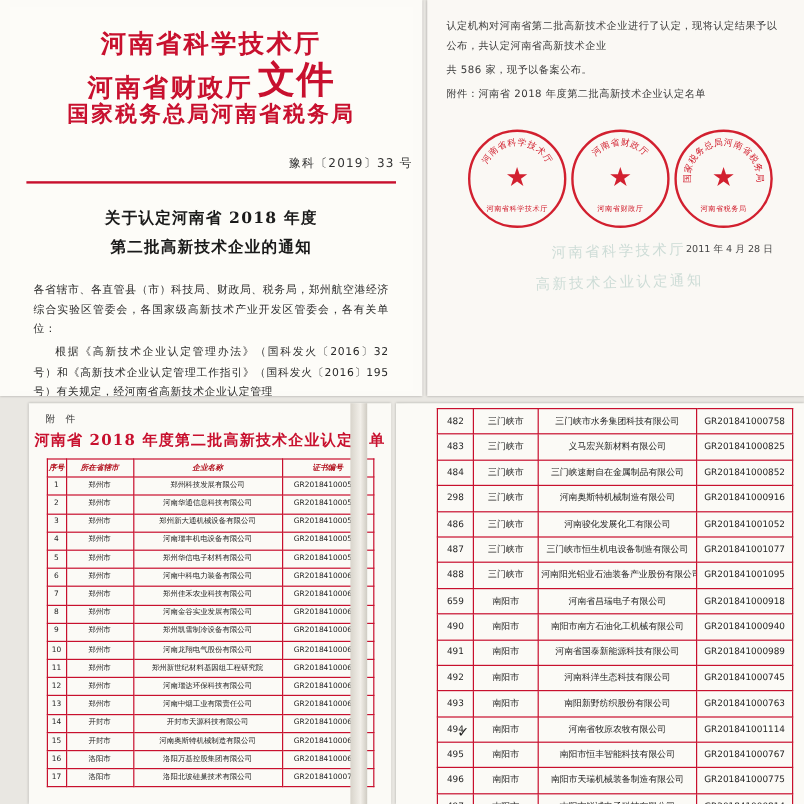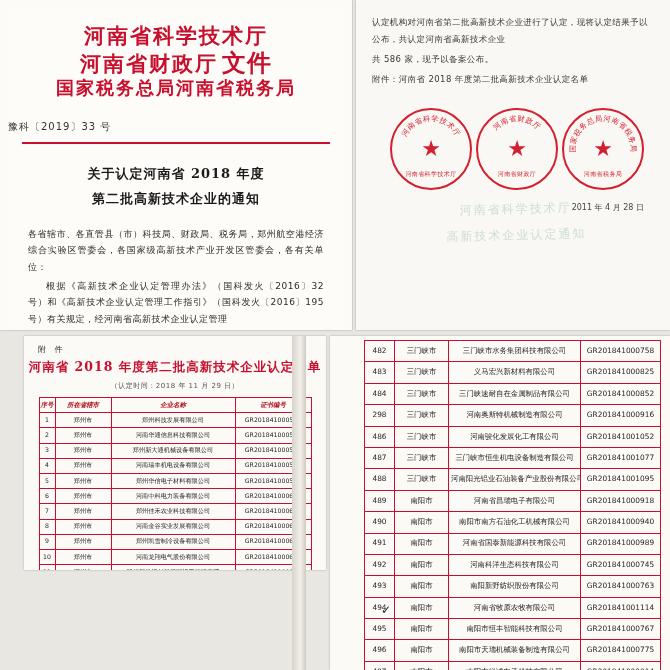--- a/index.html
+++ b/index.html
@@ -30,26 +30,26 @@
     color:#c8102e;
     font-family:"DejaVu Serif", serif;
     font-weight:bold;
     letter-spacing:2px;
     line-height:1.18;
   }
   .redhead .l1{font-size:21px;}
   .redhead .l2{font-size:21px;}
   .redhead .l3{font-size:18px;}
   .redhead .wenjian{
-    font-size:24px;
+    font-size:31px;
     letter-spacing:1px;
   }
   .rowflex{display:flex;align-items:flex-end;justify-content:center;gap:4px;}
   .docnum{
-    text-align:left;
+    text-align:right;
     font-size:10px;
     color:#333;
     margin-top:22px;
     letter-spacing:1px;
   }
   .redline{
     height:2px;background:#c8102e;margin:8px 14px 0 14px;
   }
   .title-cn{
     text-align:center;
@@ -114,21 +114,21 @@
   .watermark{
     position:absolute;left:40px;top:196px;width:240px;
     text-align:center;color:#a9c6bf;opacity:.55;
     font-size:12px;line-height:2.2;font-family:"DejaVu Serif",serif;
     letter-spacing:2px;
     transform:rotate(-1.5deg);
   }
 
   
   .doc-listA{
-    position:absolute;left:24px;top:336px;width:302px;height:234px;
+    position:absolute;left:24px;top:336px;width:302px;height:334px;
     background:#fbfaf6;
     box-shadow:0 0 2px rgba(0,0,0,.25);
     overflow:hidden;
   }
   .listA-fuj{
     font-size:8px;color:#333;margin:8px 0 0 14px;letter-spacing:3px;
   }
   .listA-title{
     text-align:center;color:#c8102e;font-family:"DejaVu Serif",serif;
     font-weight:bold;font-size:12.5px;letter-spacing:1px;margin-top:4px;
@@ -263,21 +263,20 @@
 
     <div class="watermark">
       <div>河南省科学技术厅</div>
       <div>高新技术企业认定通知</div>
     </div>
   </div>
 
   <div class="doc-listA">
     <div class="listA-fuj">附 件</div>
     <div class="listA-title">河南省 2018 年度第二批高新技术企业认定名单</div>
-    <div class="listA-sub">（认定时间：2018 年 11 月 29 日）</div>
 
     <table class="gridA">
       <colgroup>
           <col class="c0">
           <col class="c1">
           <col class="c2">
           <col class="c3">
         </colgroup>
       <thead>
         <tr>
@@ -441,21 +440,21 @@
             <td>三门峡市恒生机电设备制造有限公司</td>
             <td>GR201841001077</td>
           </tr>
           <tr>
             <td>488</td>
             <td>三门峡市</td>
             <td>河南阳光铝业石油装备产业股份有限公司</td>
             <td>GR201841001095</td>
           </tr>
           <tr>
-            <td>489</td>
+            <td>659</td>
             <td>南阳市</td>
             <td>河南省昌瑞电子有限公司</td>
             <td>GR201841000918</td>
           </tr>
           <tr>
             <td>490</td>
             <td>南阳市</td>
             <td>南阳市南方石油化工机械有限公司</td>
             <td>GR201841000940</td>
           </tr>

